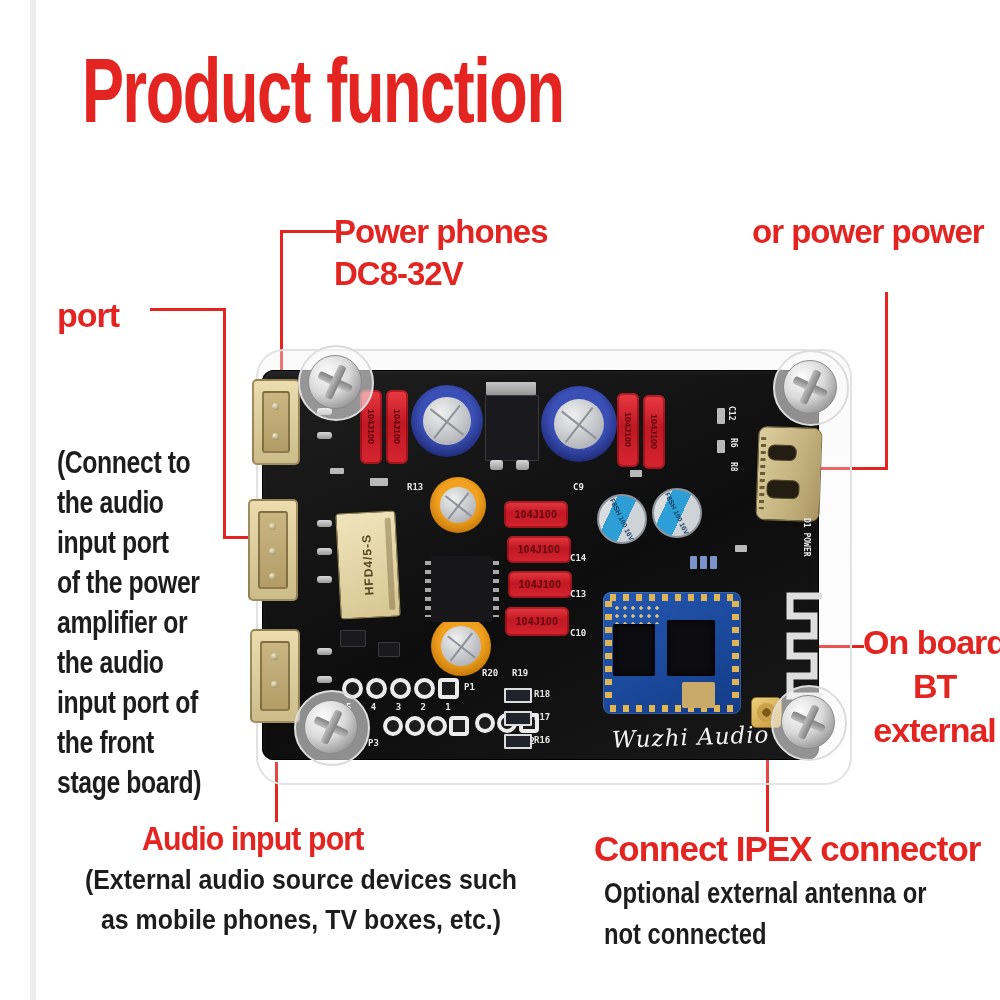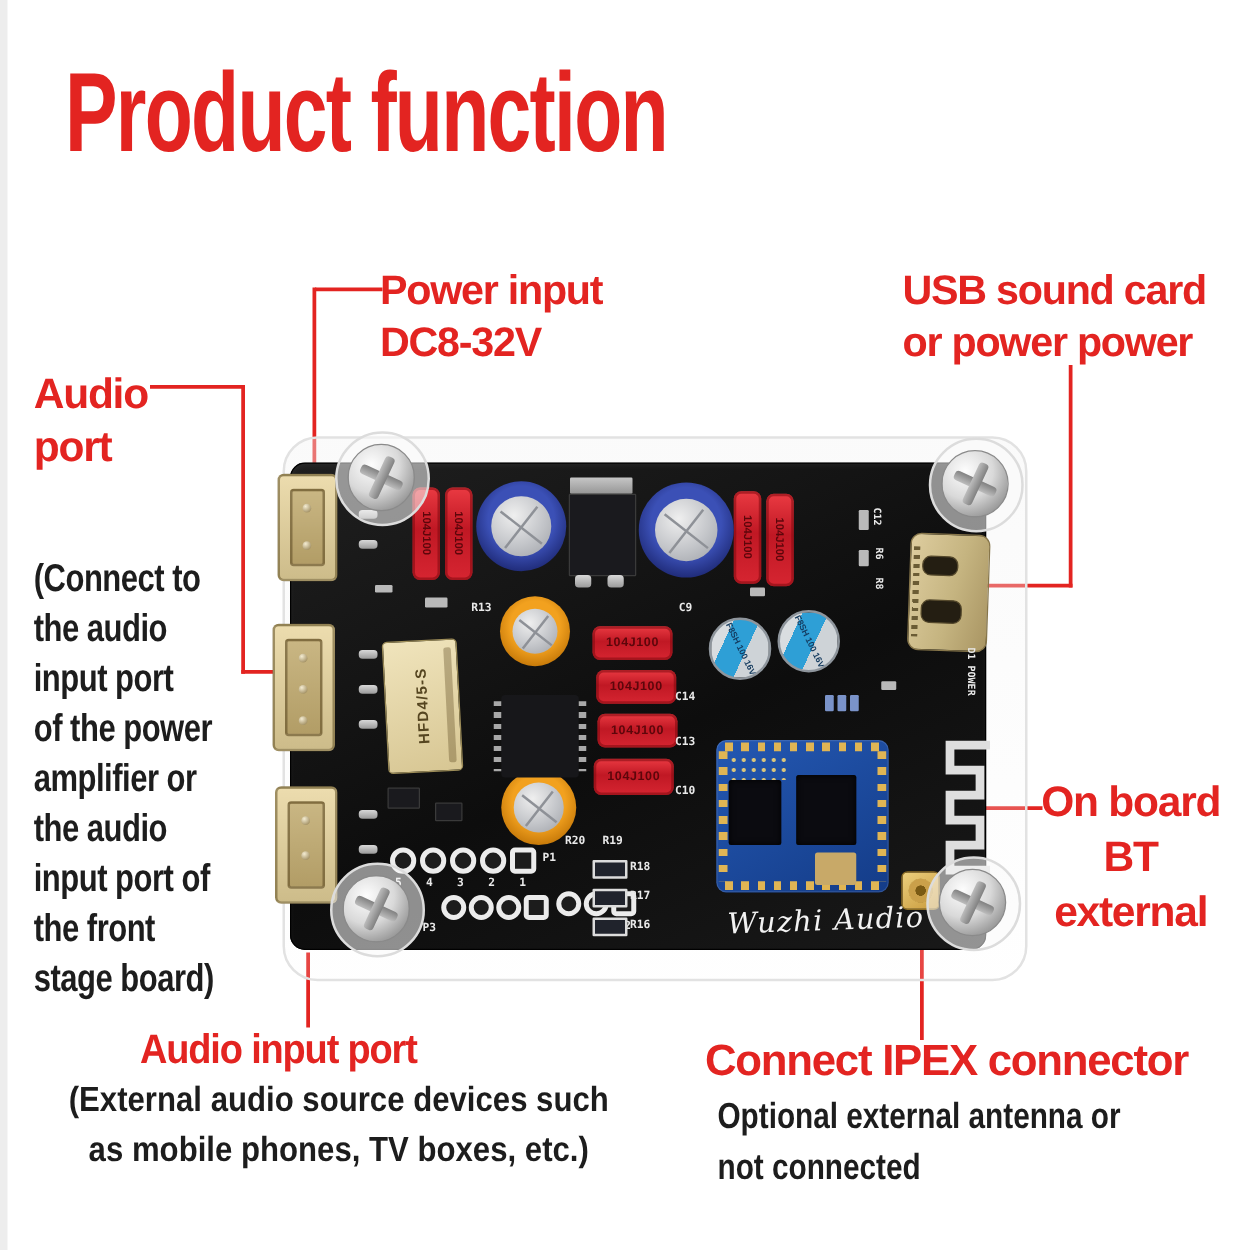--- a/index.html
+++ b/index.html
@@ -5,21 +5,21 @@
   :root{
     --accent-red:#e32421;
     --text-black:#1d1d1d;
     --pcb-black:#151515;
   }
   html,body{margin:0;padding:0;}
   body{
     width:1000px;height:1000px;position:relative;overflow:hidden;
     background:#ffffff;font-family:"Liberation Sans",sans-serif;
   }
-  .stage{position:absolute;inset:0;}
+  .stage{position:absolute;inset:0;margin-left:30px;}
   .edge-strip{position:absolute;left:0;top:0;width:6px;height:1000px;background:#ededed;}
 
   .page-title{
     position:absolute;left:52px;top:40px;margin:0;
     font-size:90px;font-weight:bold;color:var(--accent-red);
     letter-spacing:-2px;white-space:nowrap;
     transform:scaleX(0.70);transform-origin:left top;
   }
 
   
@@ -164,31 +164,29 @@
   <div class="ln" style="left:855px;top:292px;width:3px;height:178px"></div>
   <div class="ln" style="left:772px;top:467px;width:86px;height:3px"></div>
   <div class="ln" style="left:120px;top:308px;width:76px;height:3px"></div>
   <div class="ln" style="left:193px;top:308px;width:3px;height:231px"></div>
   <div class="ln" style="left:193px;top:536px;width:50px;height:3px"></div>
   <div class="ln" style="left:776px;top:645px;width:58px;height:3px"></div>
   <div class="ln" style="left:245px;top:762px;width:3px;height:60px"></div>
   <div class="ln" style="left:736px;top:722px;width:3px;height:110px"></div>
 
   <div class="callout" style="left:304px;top:211px;">
-    <div>Power input</div>
+    <div>Power phones</div>
     <div>DC8-32V</div>
   </div>
 
   <div class="callout" style="left:722px;top:211px;">
-    <div>USB sound card</div>
     <div>or power power</div>
   </div>
 
   <div class="callout co-audio-output" style="left:27px;top:294px;">
-    <div>Audio</div>
     <div>port</div>
   </div>
 
   <div class="black-note note-left" style="left:27px;top:443px;">
     <div>(Connect to</div>
     <div>the audio</div>
     <div>input port</div>
     <div>of the power</div>
     <div>amplifier or</div>
     <div>the audio</div>

